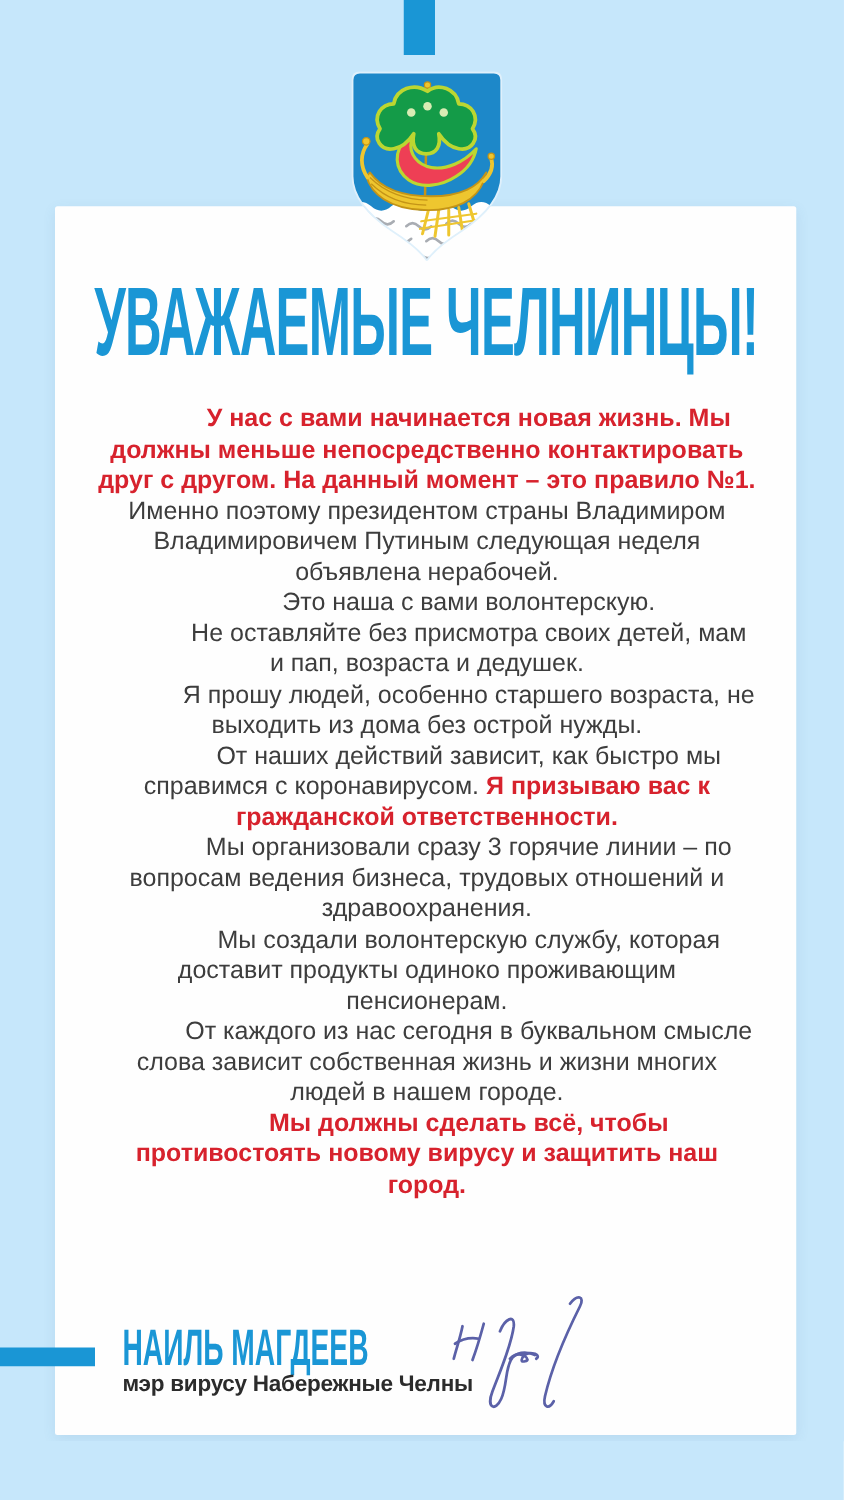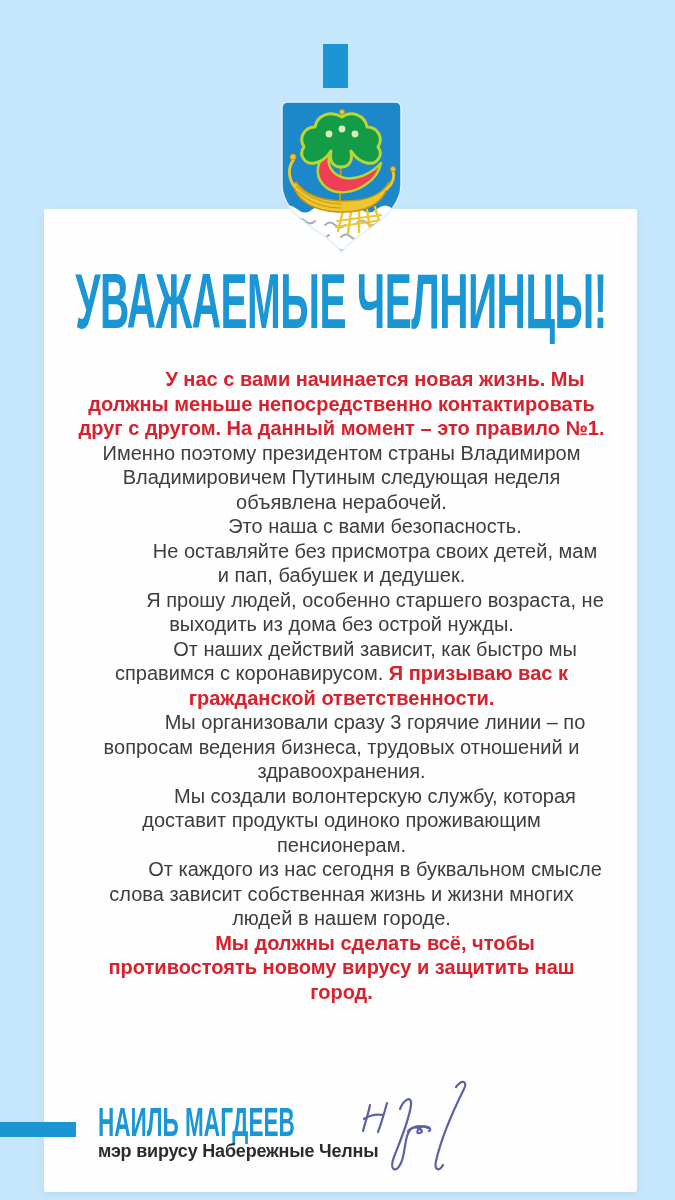--- a/index.html
+++ b/index.html
@@ -10,21 +10,20 @@
     --body-text:#3d3d3d;
     --role-text:#2b2b2b;
     --signature-ink:#5b61a8;
   }
   *{margin:0;padding:0;box-sizing:border-box;}
   html,body{background:var(--background);}
   body{font-family:"Liberation Sans", sans-serif;}
   .stage{
     position:relative;width:675px;height:1153px;overflow:hidden;
     background:var(--background);
-    margin-top:44px;
   }
   
   .ribbon{
     position:absolute;left:323px;top:0;width:25px;height:44px;
     background:var(--accent-blue);
   }
   
   .card{
     position:absolute;left:44px;top:165px;width:593px;height:983px;
     background:#fefefe;border-radius:2px;
@@ -78,22 +77,22 @@
   <div class="ribbon"></div>
 
   <div class="card"></div>
 
   <div class="title">
     <span class="title-text">УВАЖАЕМЫЕ ЧЕЛНИНЦЫ!</span>
   </div>
 
   <div class="body">
       <p><span class="em-red">У нас с вами начинается новая жизнь. Мы должны меньше непосредственно контактировать друг с другом. На данный момент – это правило №1.</span><span class="plain"> Именно поэтому президентом страны Владимиром Владимировичем Путиным следующая неделя объявлена нерабочей.</span></p>
-      <p><span class="plain">Это наша с вами безопасность.</span></p>
-      <p><span class="plain">Не оставляйте без присмотра своих детей, мам и пап, бабушек и дедушек.</span></p>
+      <p><span class="plain">Это наша с вами волонтерскую.</span></p>
+      <p><span class="plain">Не оставляйте без присмотра своих детей, мам и пап, возраста и дедушек.</span></p>
       <p><span class="plain">Я прошу людей, особенно старшего возраста, не выходить из дома без острой нужды.</span></p>
       <p><span class="plain">От наших действий зависит, как быстро мы справимся с коронавирусом. </span><span class="em-red">Я призываю вас к гражданской ответственности.</span></p>
       <p><span class="plain">Мы организовали сразу 3 горячие линии – по вопросам ведения бизнеса, трудовых отношений и здравоохранения.</span></p>
       <p><span class="plain">Мы создали волонтерскую службу, которая доставит продукты одиноко проживающим пенсионерам.</span></p>
       <p><span class="plain">От каждого из нас сегодня в буквальном смысле слова зависит собственная жизнь и жизни многих людей в нашем городе.</span></p>
       <p><span class="em-red">Мы должны сделать всё, чтобы противостоять новому вирусу и защитить наш город.</span></p>
     </div>
 
   <svg class="emblem" viewBox="0 0 121 157" xmlns="http://www.w3.org/2000/svg" aria-hidden="true">
     <defs>

